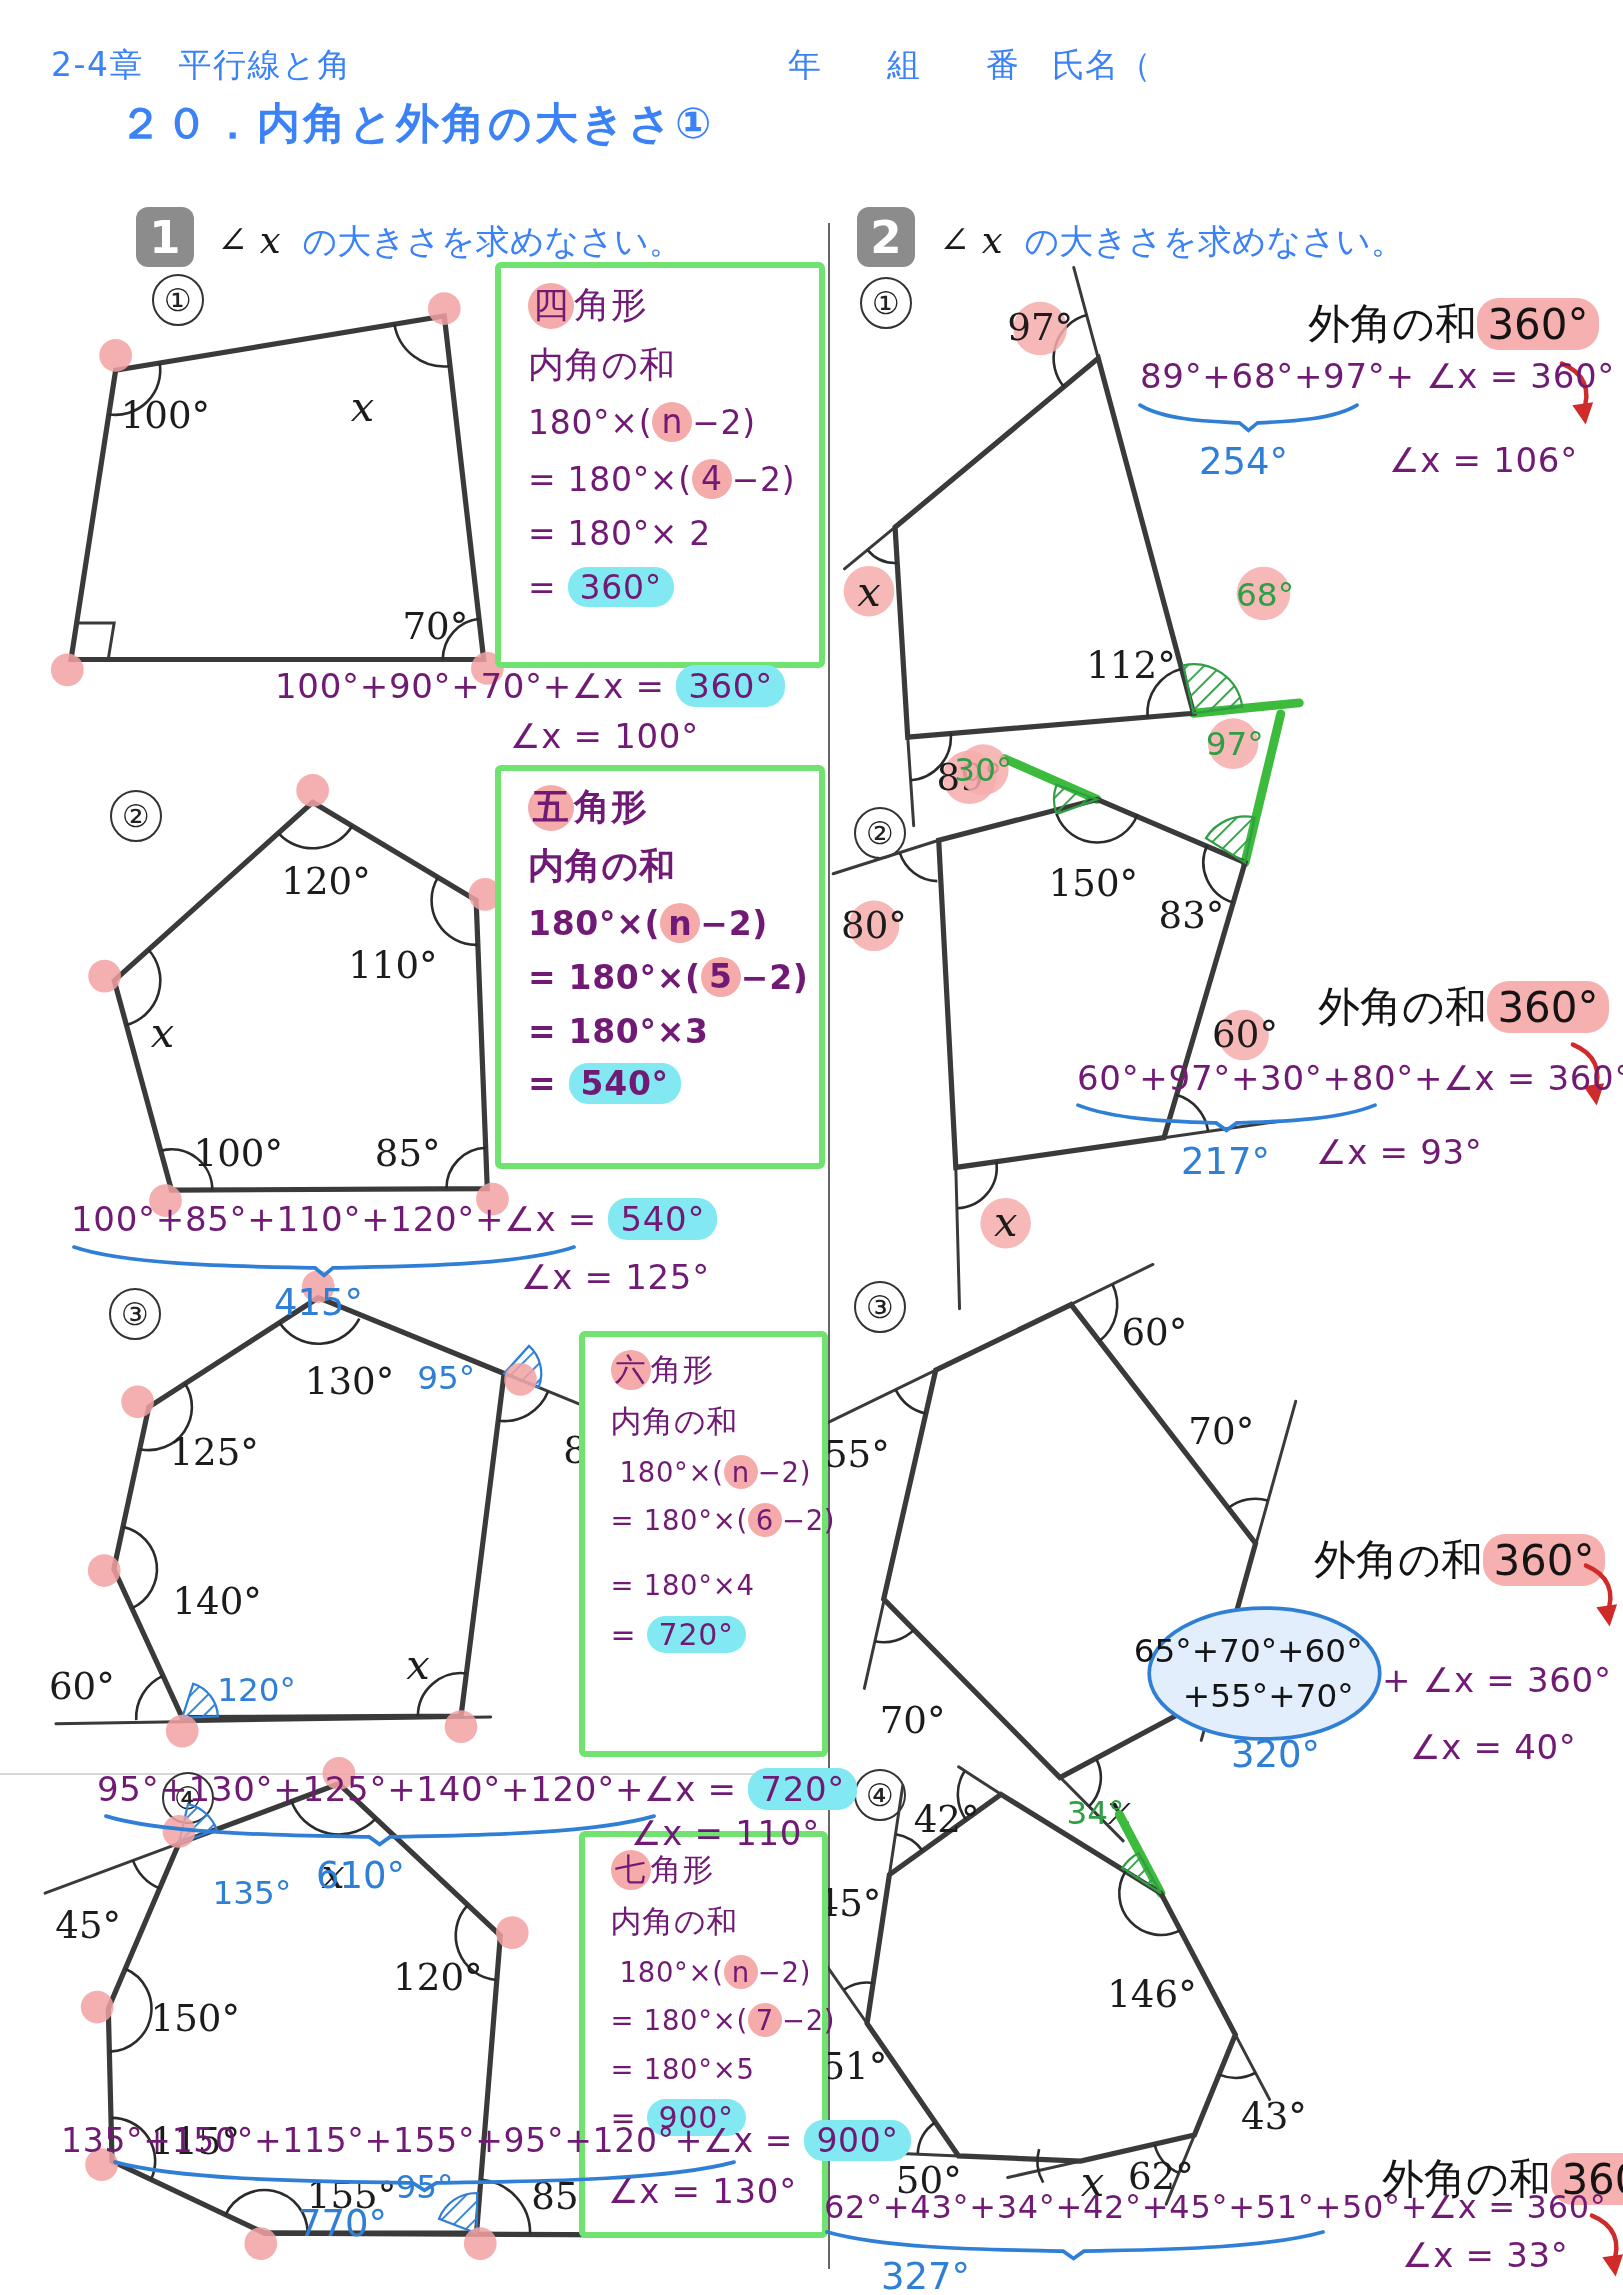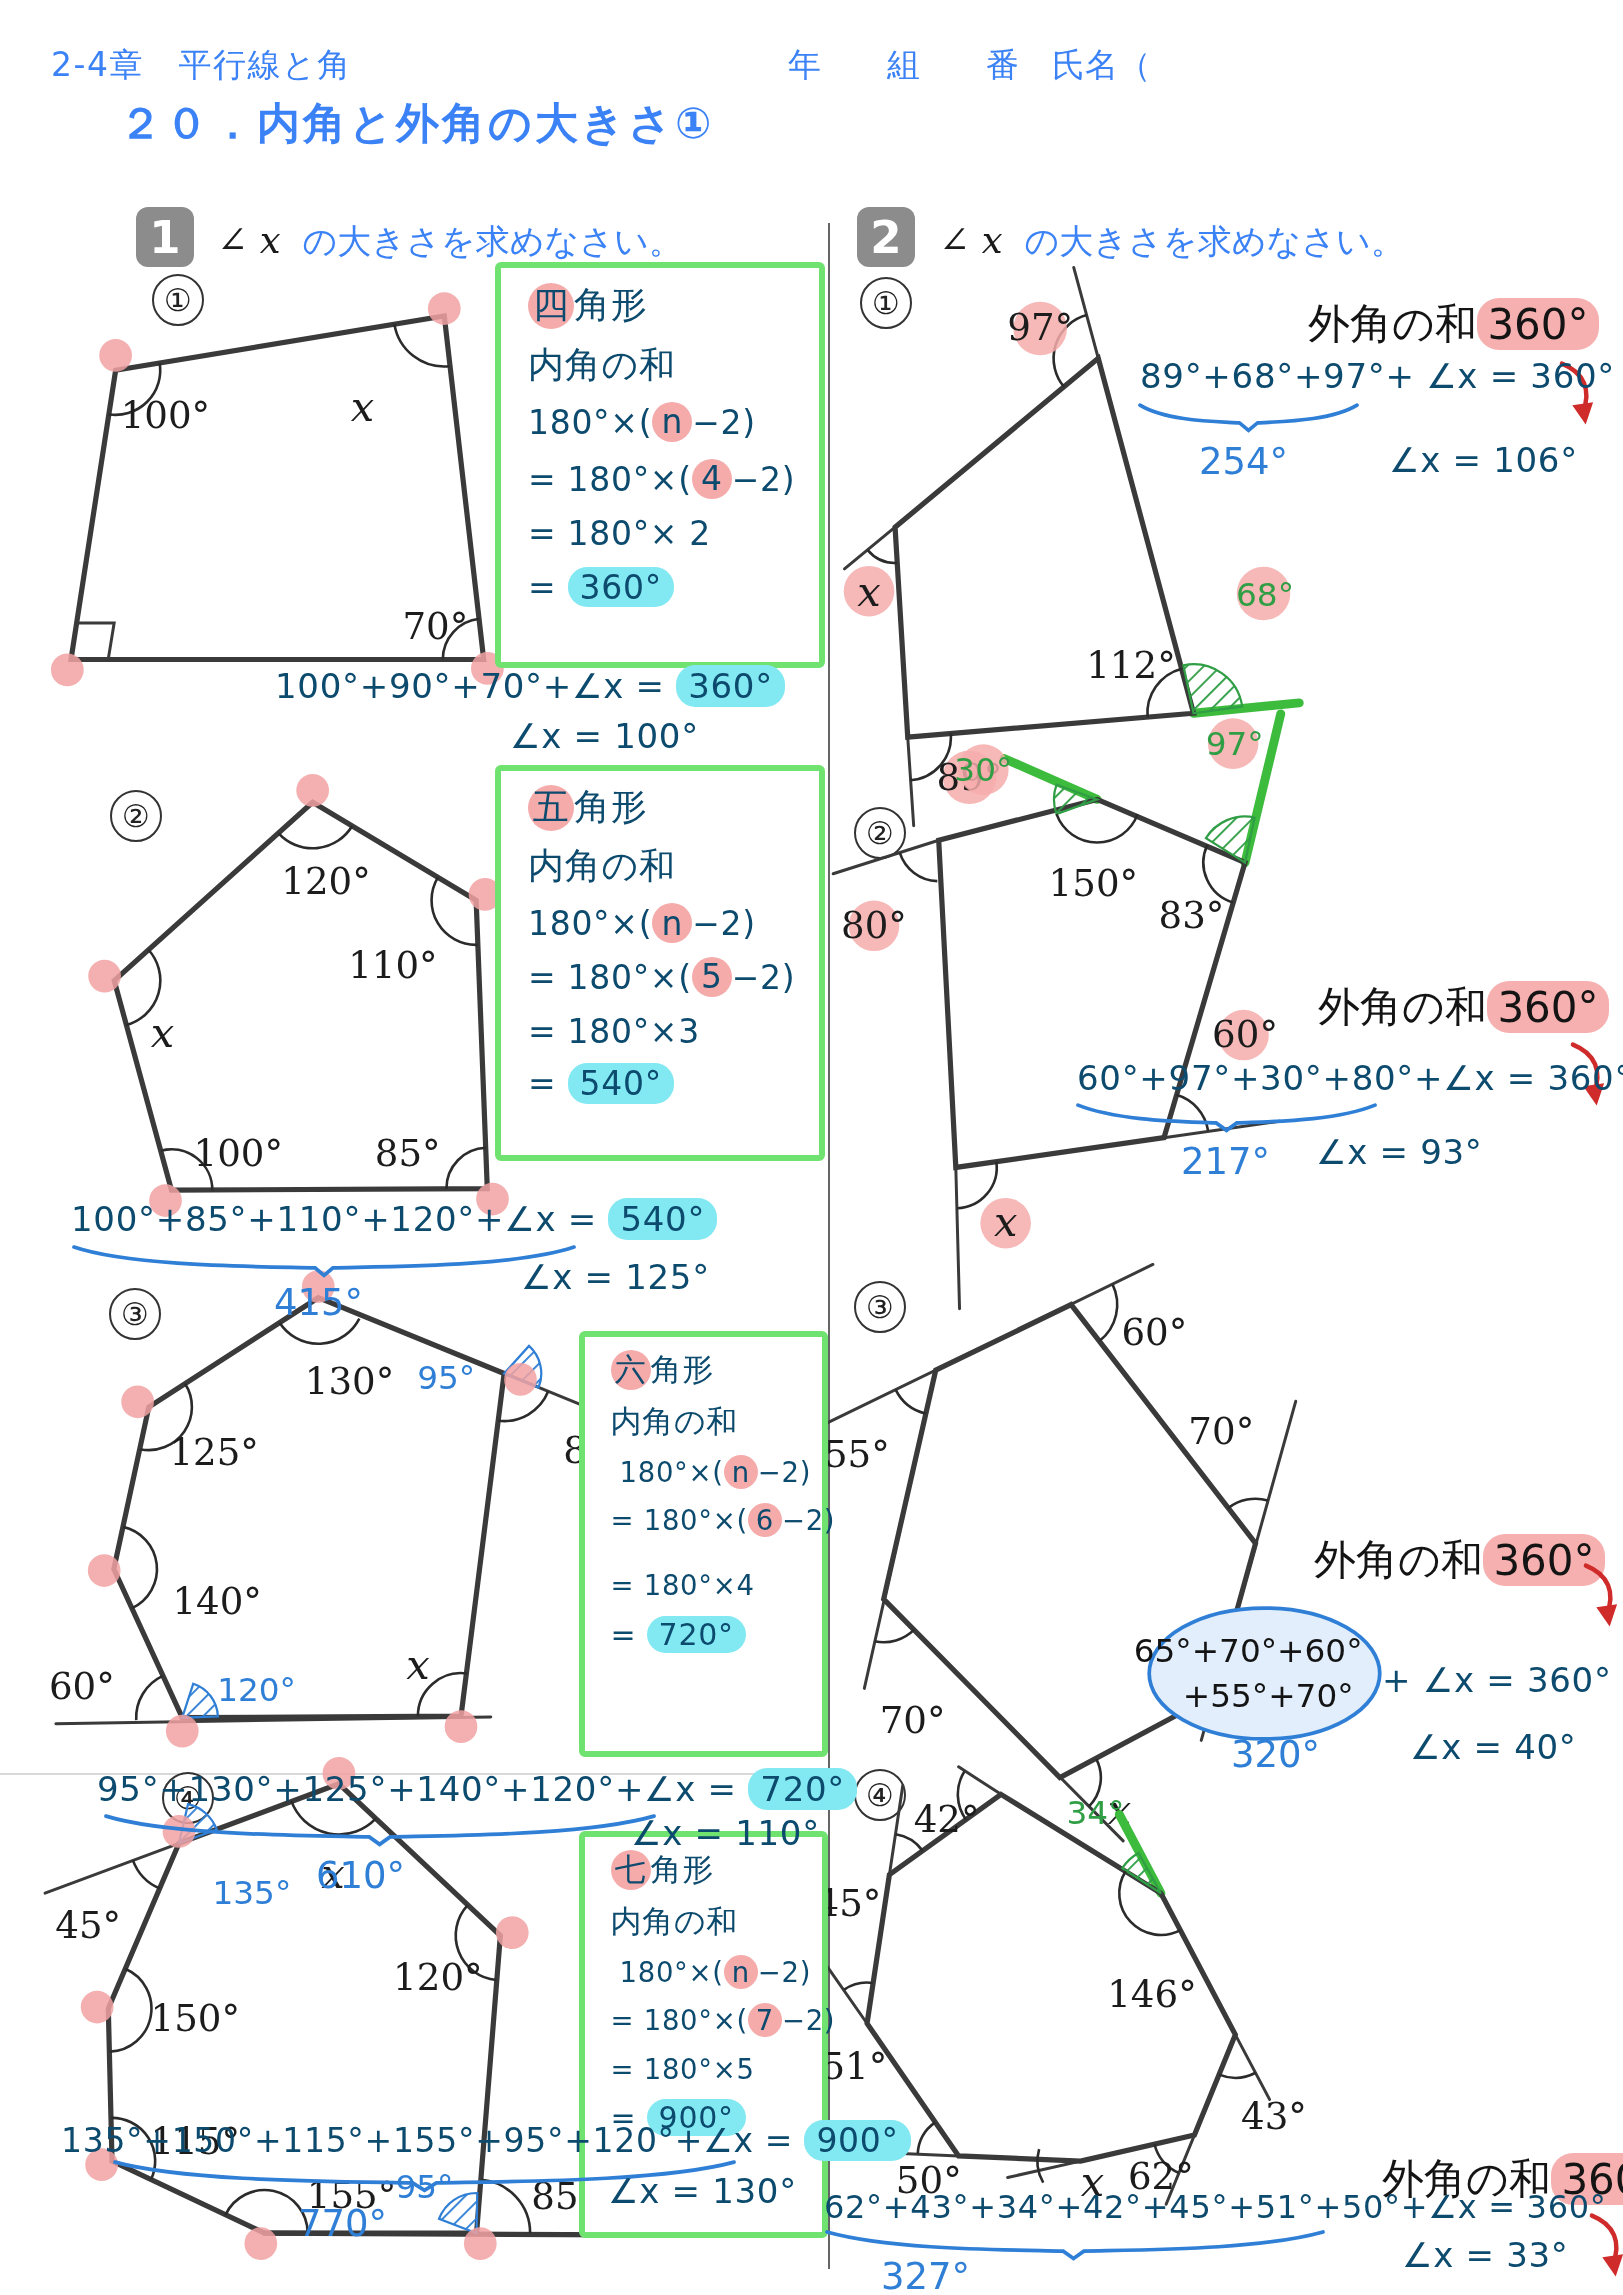--- a/index.html
+++ b/index.html
@@ -10,21 +10,21 @@
   .chapter{font-size:33px;letter-spacing:1.5px;}
   .title{font-size:43px;font-weight:bold;letter-spacing:3px;}
   .nameline{font-size:33px;}
   .badge{width:58px;height:60px;background:#8c8c8c;border-radius:12px;color:#fff;
          display:flex;align-items:center;justify-content:center;font-size:45px;font-weight:bold;}
   .prompt-math{font-family:"DejaVu Serif",serif;font-style:italic;font-size:37px;}
   .prompt-txt{font-size:34px;}
   .circ{width:48px;height:48px;border:2.2px solid #333;border-radius:50%;display:flex;
         align-items:center;justify-content:center;font-size:31px;color:#222;background:#fff;}
   
-  .hw{font-size:34px;color:#0c4a6e;letter-spacing:0.7px;}
+  .hw{font-size:34px;color:#701a75;letter-spacing:0.7px;}
   .hwbig{font-size:42px;color:#141414;}
   .sum{font-size:37px;color:#2f7fd6;}
   .pill{background:#82e9f2;border-radius:19.3px;padding:0.7px 12px;}
   .ppill{background:#f7b0b0;border-radius:22px;padding:1.5px 10.4px;}
   
   .gbox{border:6.7px solid #6fe26f;border-radius:6px;background:#fff;}
   .gbox .ln{position:relative;padding-left:21px;}
   .g1{font-size:36px;} .g2{font-size:33px;}
   .pc{display:inline-flex;align-items:center;justify-content:center;background:#f6abab;border-radius:50%;}
   .pc1{width:46px;height:46px;} .pc2{width:40px;height:40px;}
@@ -307,21 +307,21 @@
 
 <div class="abs gbox" style="left:495px;top:262px;width:312px;height:381px;padding:13.4px 0 0 6px;">
   <div class="ln g1 hw"><span class="pc pc1">四</span><span>角形</span></div>
   <div class="ln g1 hw" style="margin-top:10.4px;">内角の和</div>
   <div class="ln g2 hw ind" style="margin-top:12px;"><span>180°×(</span><span class="pc pc2">n</span><span>−2)</span></div>
   <div class="ln g2 hw" style="margin-top:17px;"><span>= 180°×(</span><span class="pc pc2">4</span><span>−2)</span></div>
   <div class="ln g2 hw" style="margin-top:15px;">= 180°× 2</div>
   <div class="ln g2 hw" style="margin-top:15px;"><span>=</span> <span class="pill">360°</span></div>
 </div>
 
-<div class="abs gbox" style="left:495px;top:765px;width:312px;height:372px;padding:12px 0 0 6px;">
+<div class="abs gbox" style="left:495px;top:765px;width:312px;height:372px;padding:12px 0 8px 6px;font-weight:bold;">
   <div class="ln g1 hw"><span class="pc pc1">五</span><span>角形</span></div>
   <div class="ln g1 hw" style="margin-top:10.4px;">内角の和</div>
   <div class="ln g2 hw ind" style="margin-top:12px;"><span>180°×(</span><span class="pc pc2">n</span><span>−2)</span></div>
   <div class="ln g2 hw" style="margin-top:13.4px;"><span>= 180°×(</span><span class="pc pc2">5</span><span>−2)</span></div>
   <div class="ln g2 hw" style="margin-top:15px;">= 180°×3</div>
   <div class="ln g2 hw" style="margin-top:13.4px;"><span>=</span> <span class="pill">540°</span></div>
 </div>
 
 <div class="abs gbox" style="left:579px;top:1331px;width:232px;height:402px;padding:12px 0 0 4.5px;">
   <div class="ln hw" style="font-size:31px;"><span class="pc pc2">六</span><span>角形</span></div>

